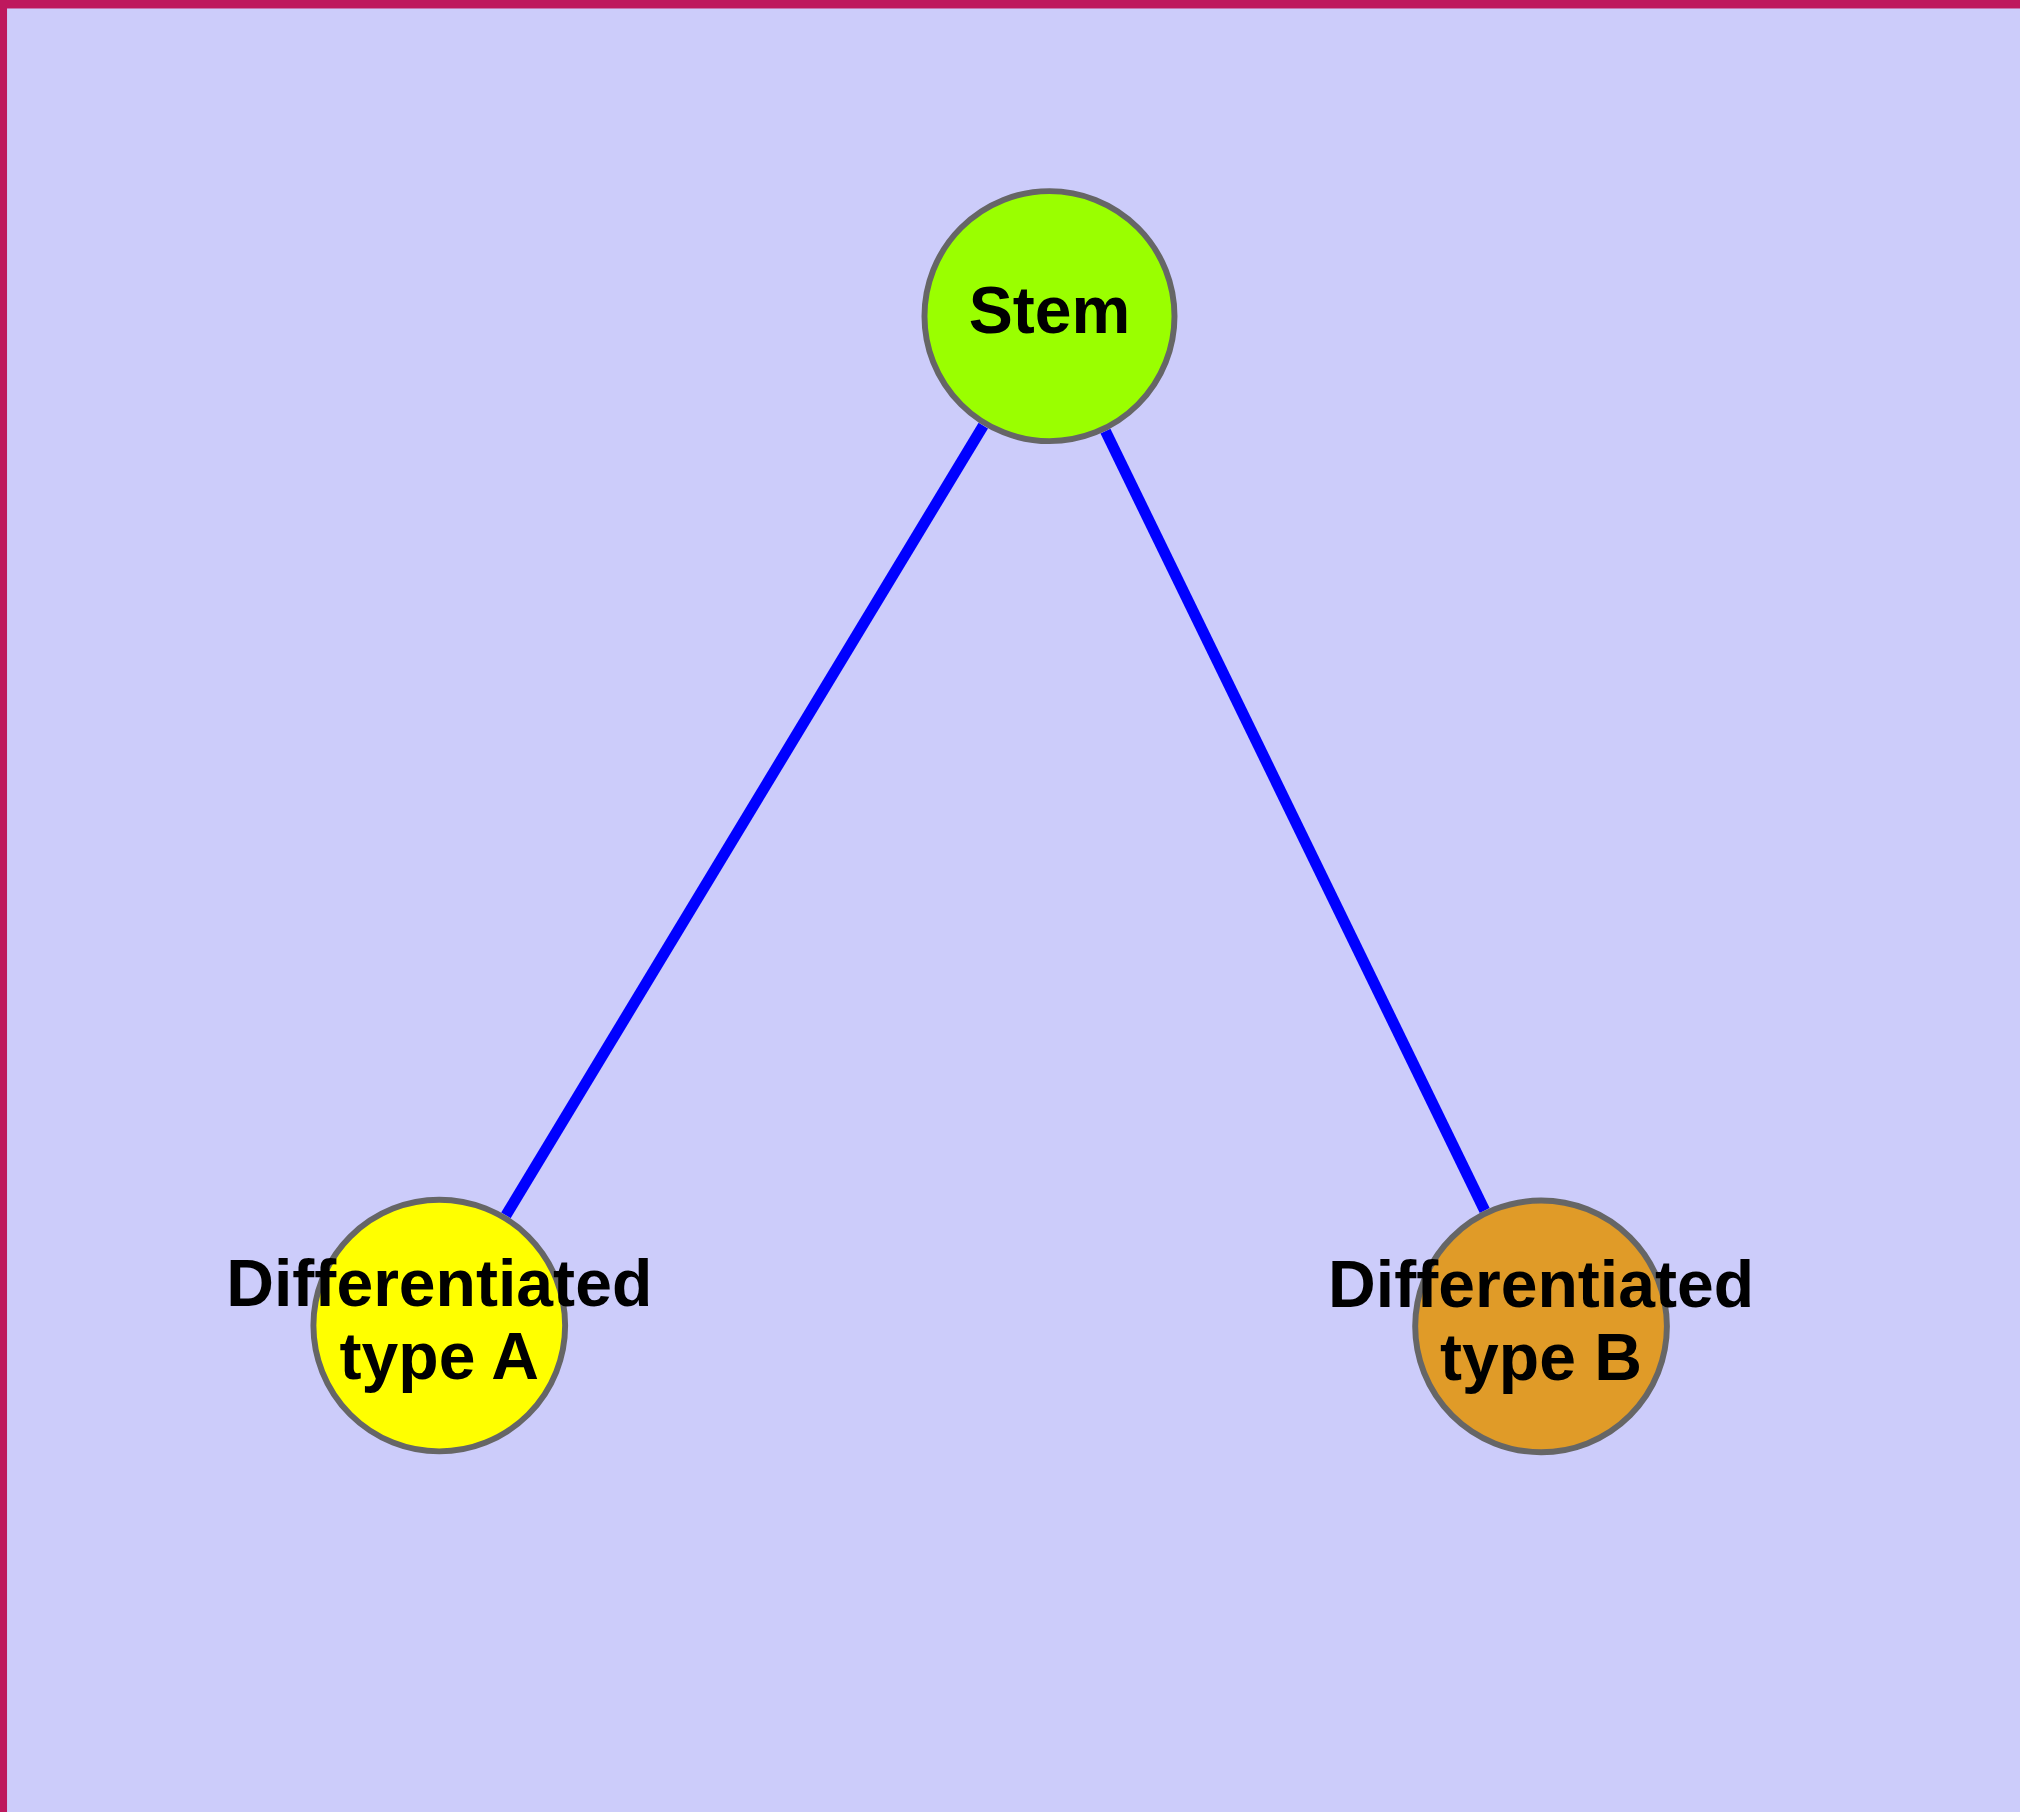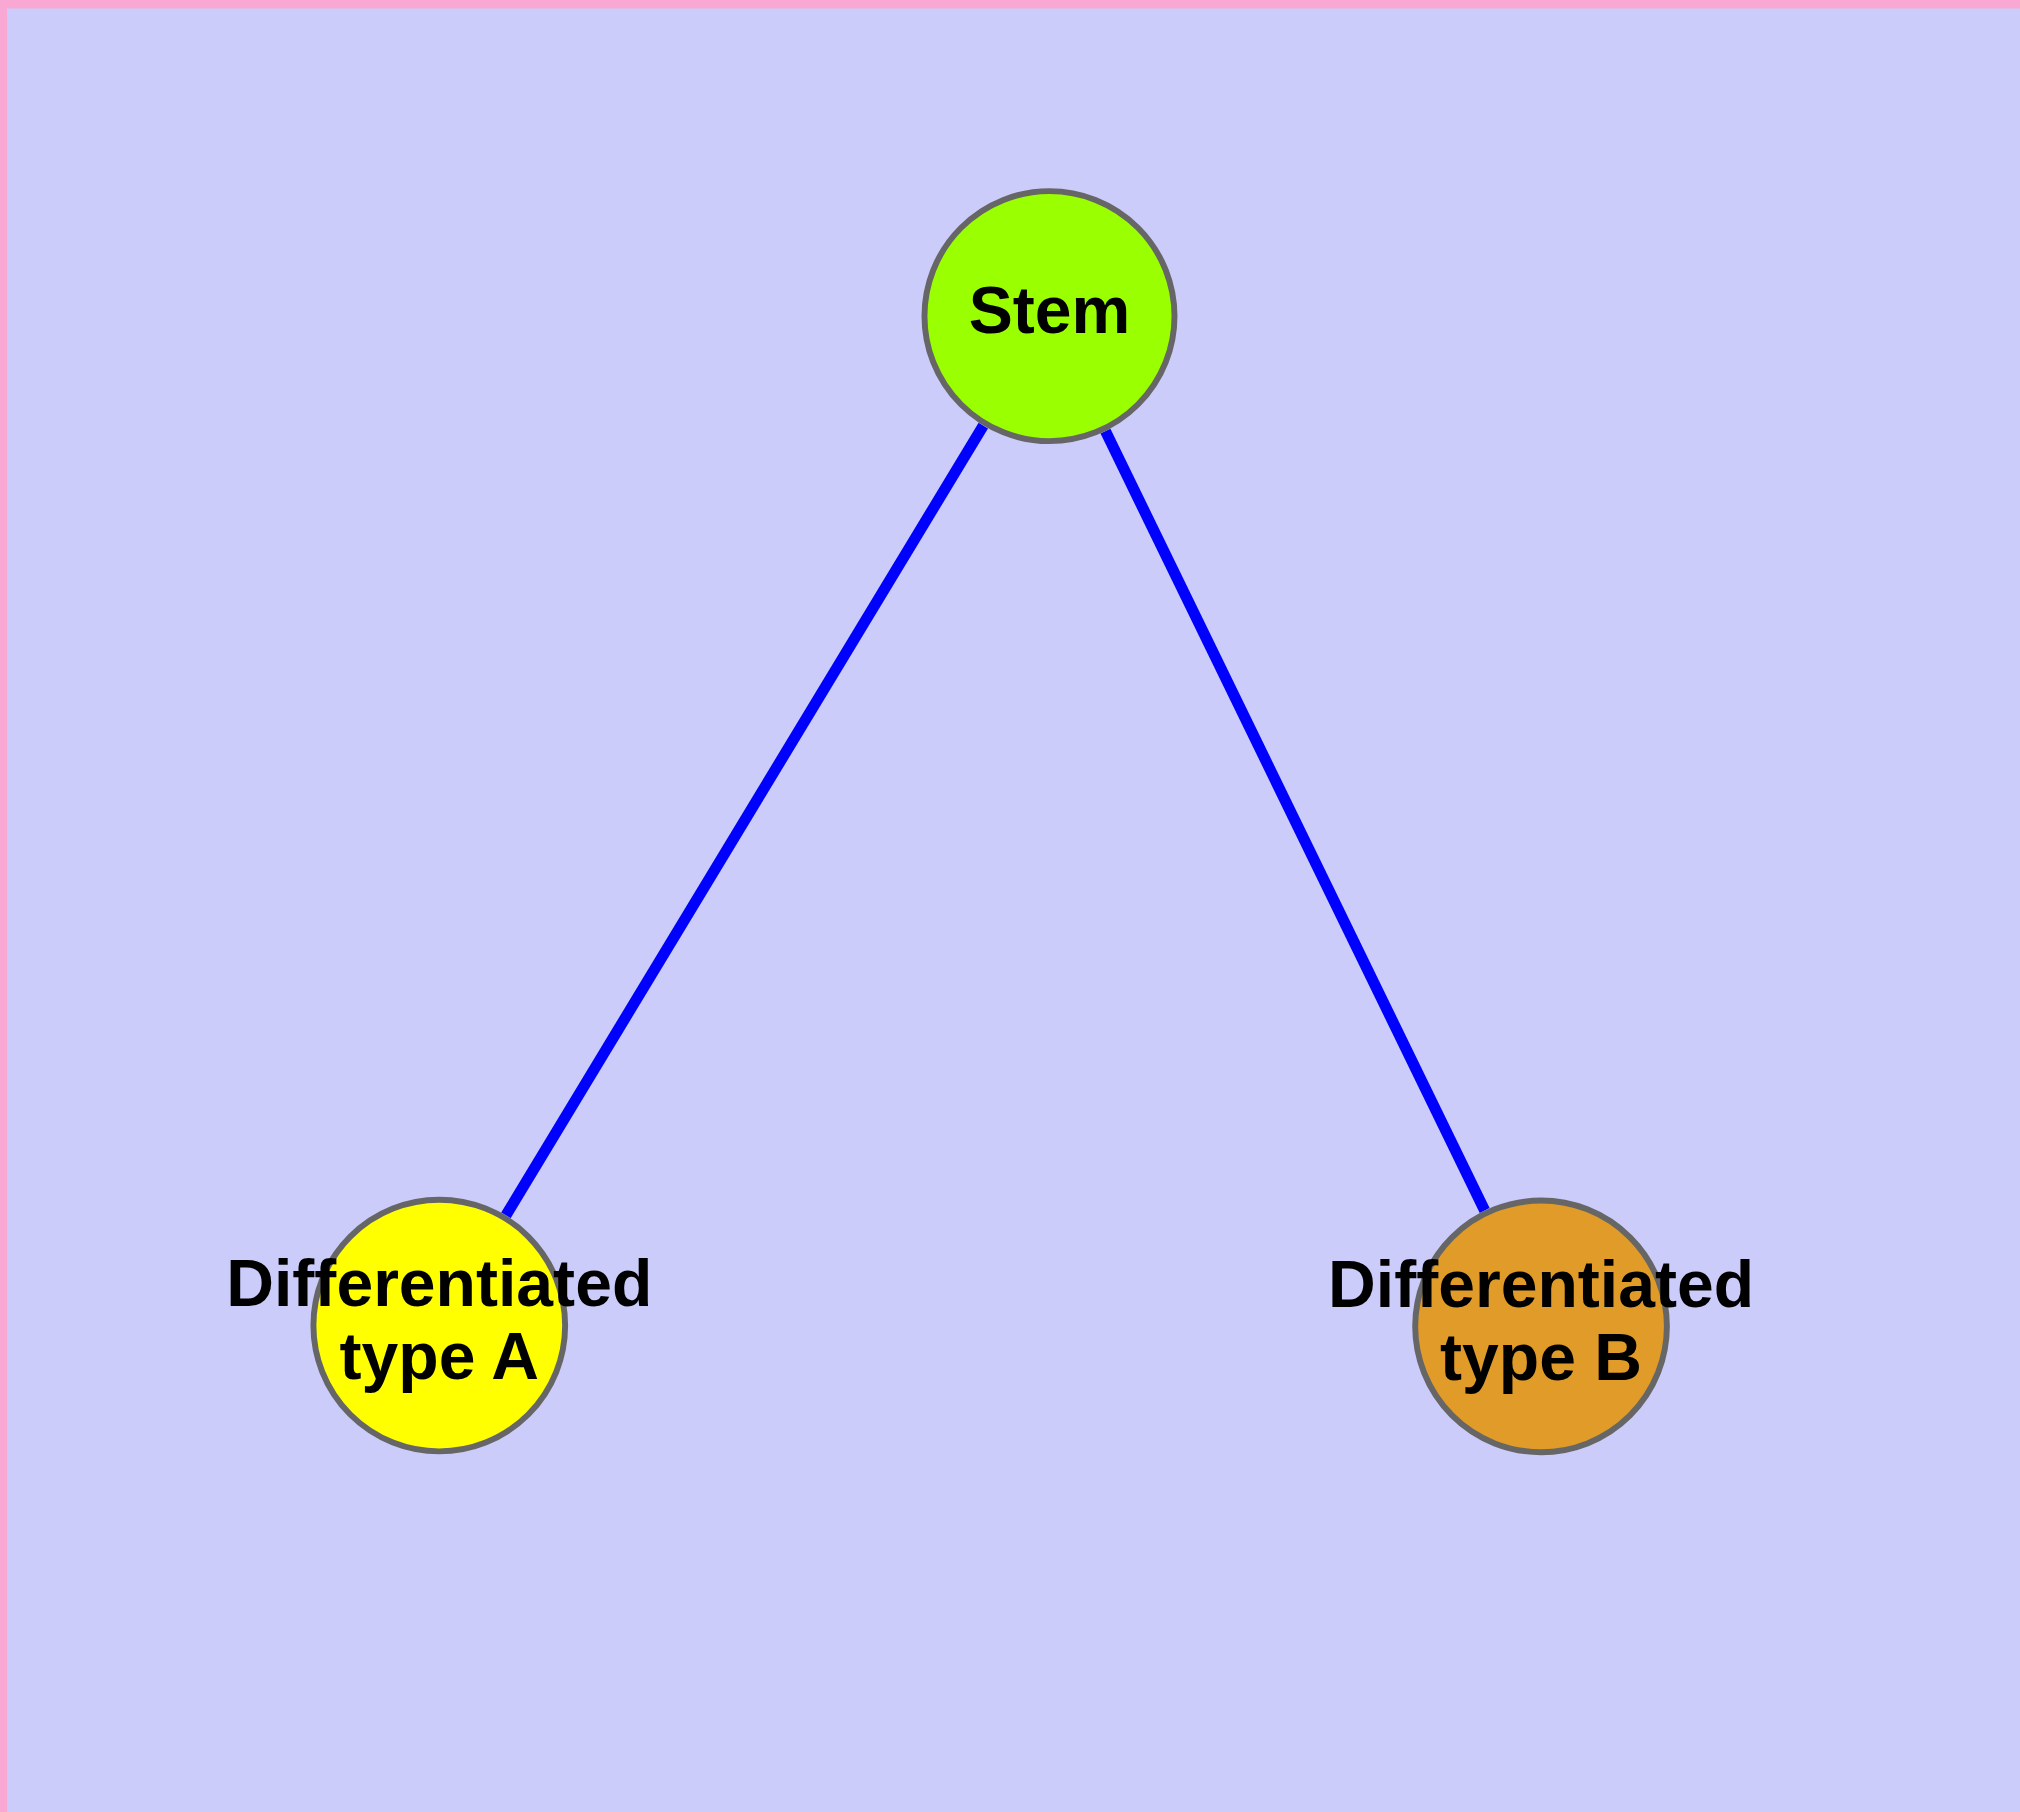--- a/index.html
+++ b/index.html
@@ -34,21 +34,21 @@
     font-weight: bold;
     fill: #000000;
     text-anchor: middle;
     dominant-baseline: middle;
     white-space: pre;
   }
 </style>
 </head>
 <body style="background: rgb(255, 255, 255);">
 
-<div id="graph-canvas" style="background: #f9a8d4;">
+<div id="graph-canvas" style="background: #be185d;">
   <svg id="graph-svg" viewBox="0 0 2384 2138" xmlns="http://www.w3.org/2000/svg">
     <rect id="plot-background" x="8" y="10" width="2376" height="2128" fill="#ccccfa"></rect>
     <g id="edge-layer">
         <line x1="1159.8807663401503" y1="502.222232345668" x2="596.6365795781269" y2="1433.9219912811818" stroke="#0000ff" stroke-width="13" stroke-linecap="butt"></line>
         <line x1="1304.067281164012" y1="508.7796537025904" x2="1751.49518717265" y2="1428.3211432927567" stroke="#0000ff" stroke-width="13" stroke-linecap="butt"></line>
       </g>
     <g id="node-layer">
         <g>
           <circle cx="1238" cy="373" r="147.5" fill="#9aff00" stroke="#666666" stroke-width="7"></circle>
         </g>

